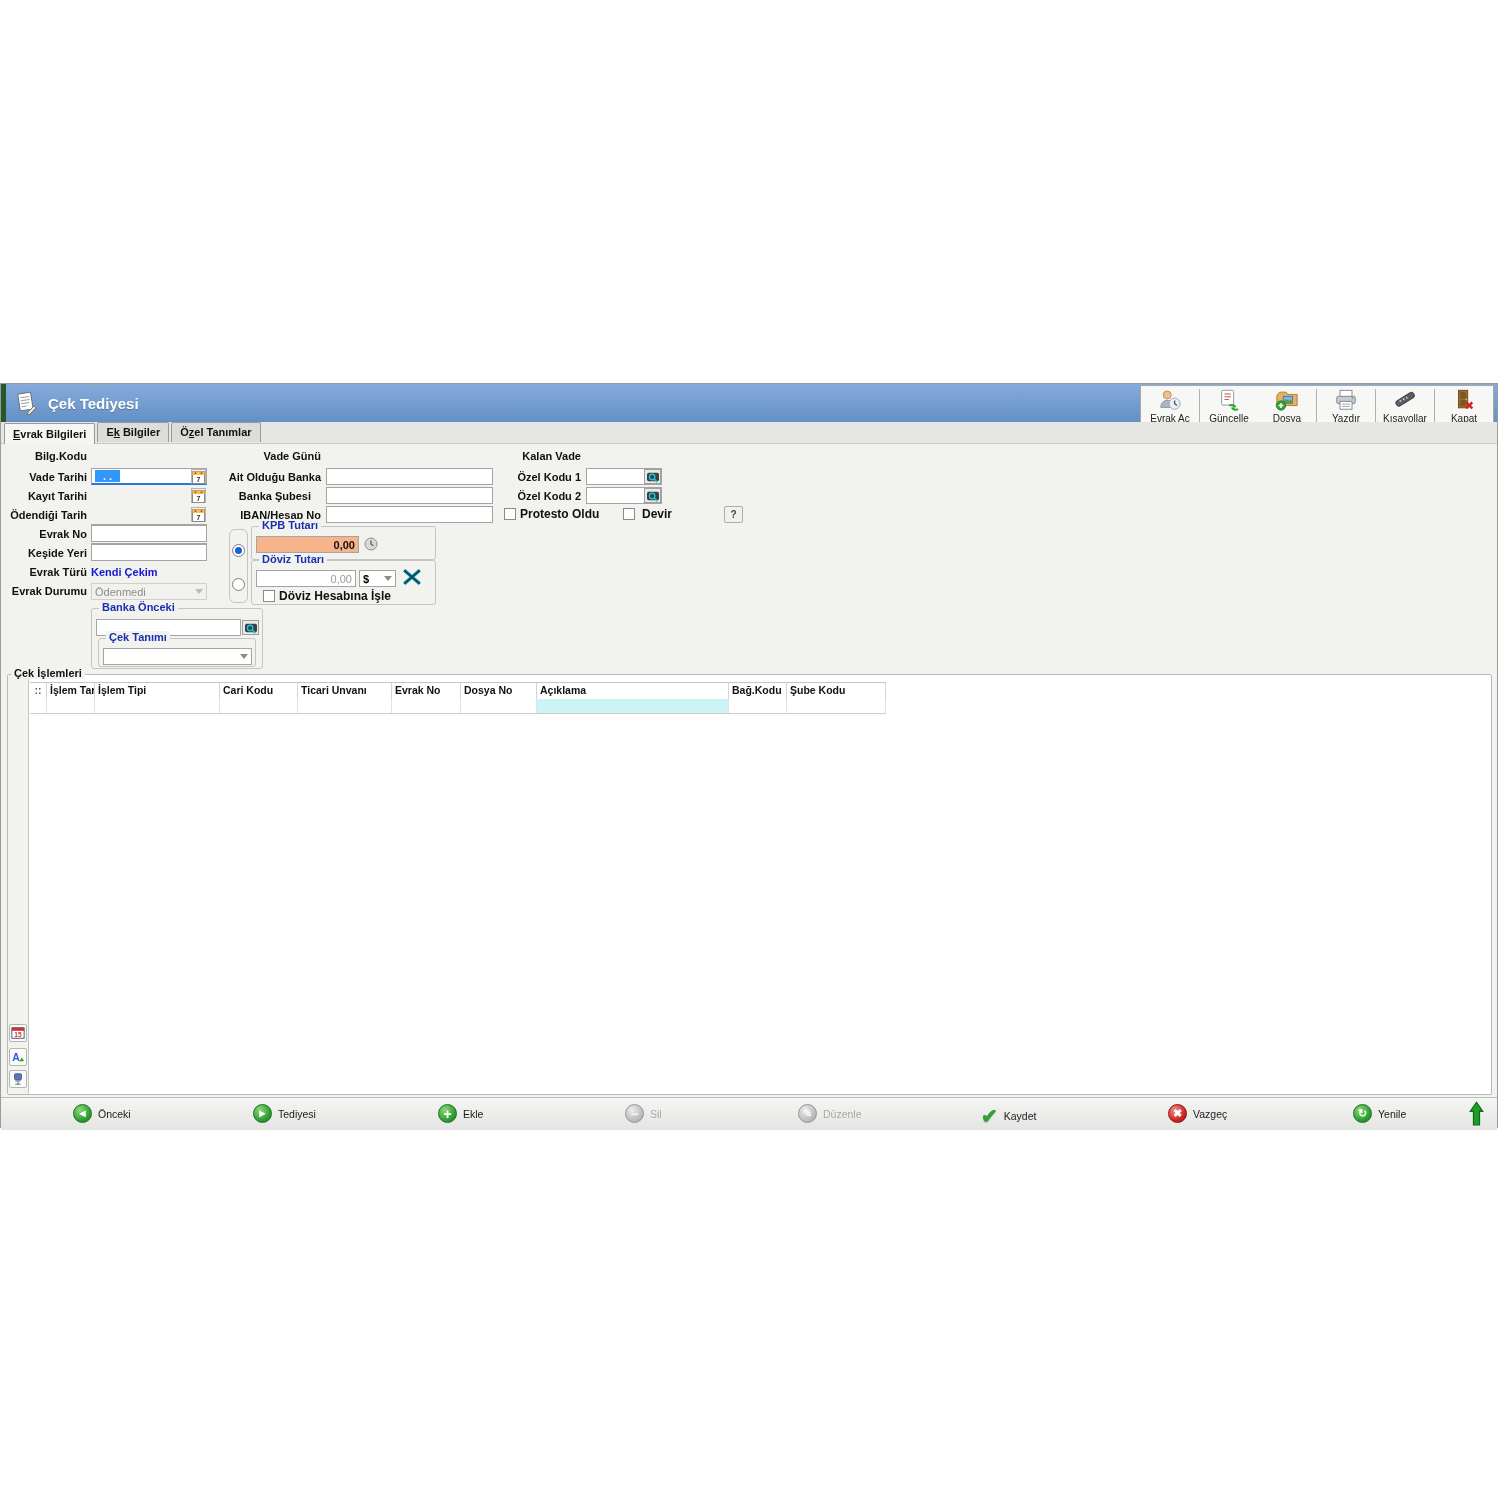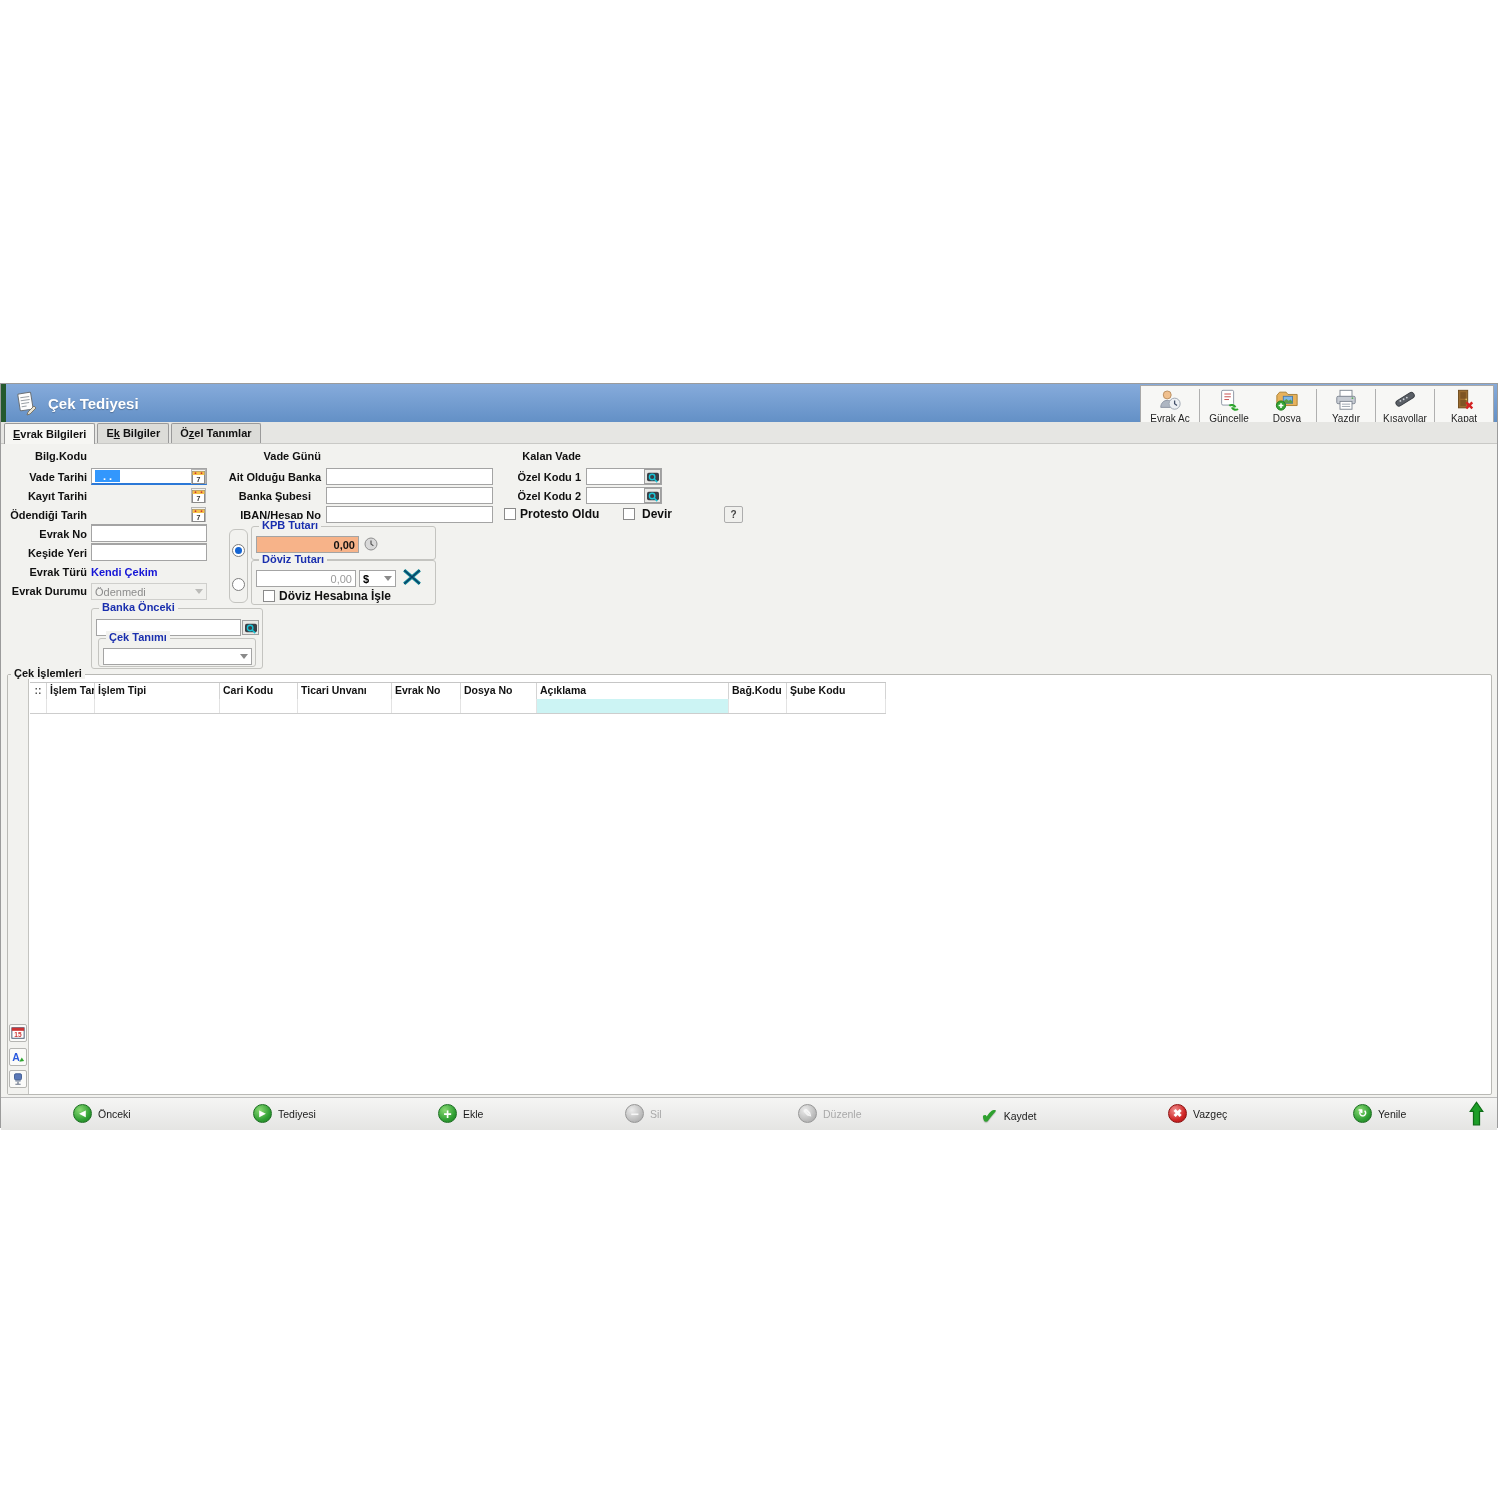--- a/index.html
+++ b/index.html
@@ -17,21 +17,21 @@
   
   .toolbar{position:absolute;right:3px;top:1px;height:41px;display:flex;align-items:stretch;
            background:#f7f7f5;border:1px solid #a8a8a8;box-sizing:border-box;}
   .tb-btn{display:flex;flex-direction:column;align-items:center;justify-content:center;
           padding:1px 7px 1px 7px;min-width:44px;cursor:default;}
   .tb-btn .ti{width:26px;height:24px;}
   .tb-btn .tl{font-size:10px;color:#222;margin-top:1px;white-space:nowrap;}
   .tsep{width:1px;background:#b0b0b0;margin:3px 0;}
   
   .tabbar{position:absolute;left:0;top:38px;width:100%;height:22px;background:#e6e6e3;
-          border-bottom:1px solid #c9c9c6;display:flex;align-items:flex-end;padding-left:3px;box-sizing:border-box;}
+          border-bottom:1px solid #c9c9c6;display:flex;padding-left:3px;box-sizing:border-box;}
   .tab{font-size:11px;font-weight:bold;color:#111;padding:3px 8px 3px 8px;margin-right:2px;
        border:1px solid #9a9a9a;border-bottom:none;border-radius:2px 2px 0 0;background:#dcdcd8;height:13px;}
   .tab.active{background:#f6f6f3;position:relative;top:1px;padding-top:4px;}
   .tab u{text-decoration:underline;}
   
   .content{position:absolute;left:0;top:60px;width:1496px;height:653px;background:#f2f2ef;}
   .lbl{position:absolute;font-size:11px;font-weight:bold;color:#101010;text-align:right;white-space:nowrap;}
   .inp{position:absolute;background:#fff;border:1px solid #a4a4a4;font-size:11px;color:#111;
        padding:0 3px;box-sizing:border-box;height:17px;font-family:"Liberation Sans",sans-serif;}
   input.inp{outline:none;}

